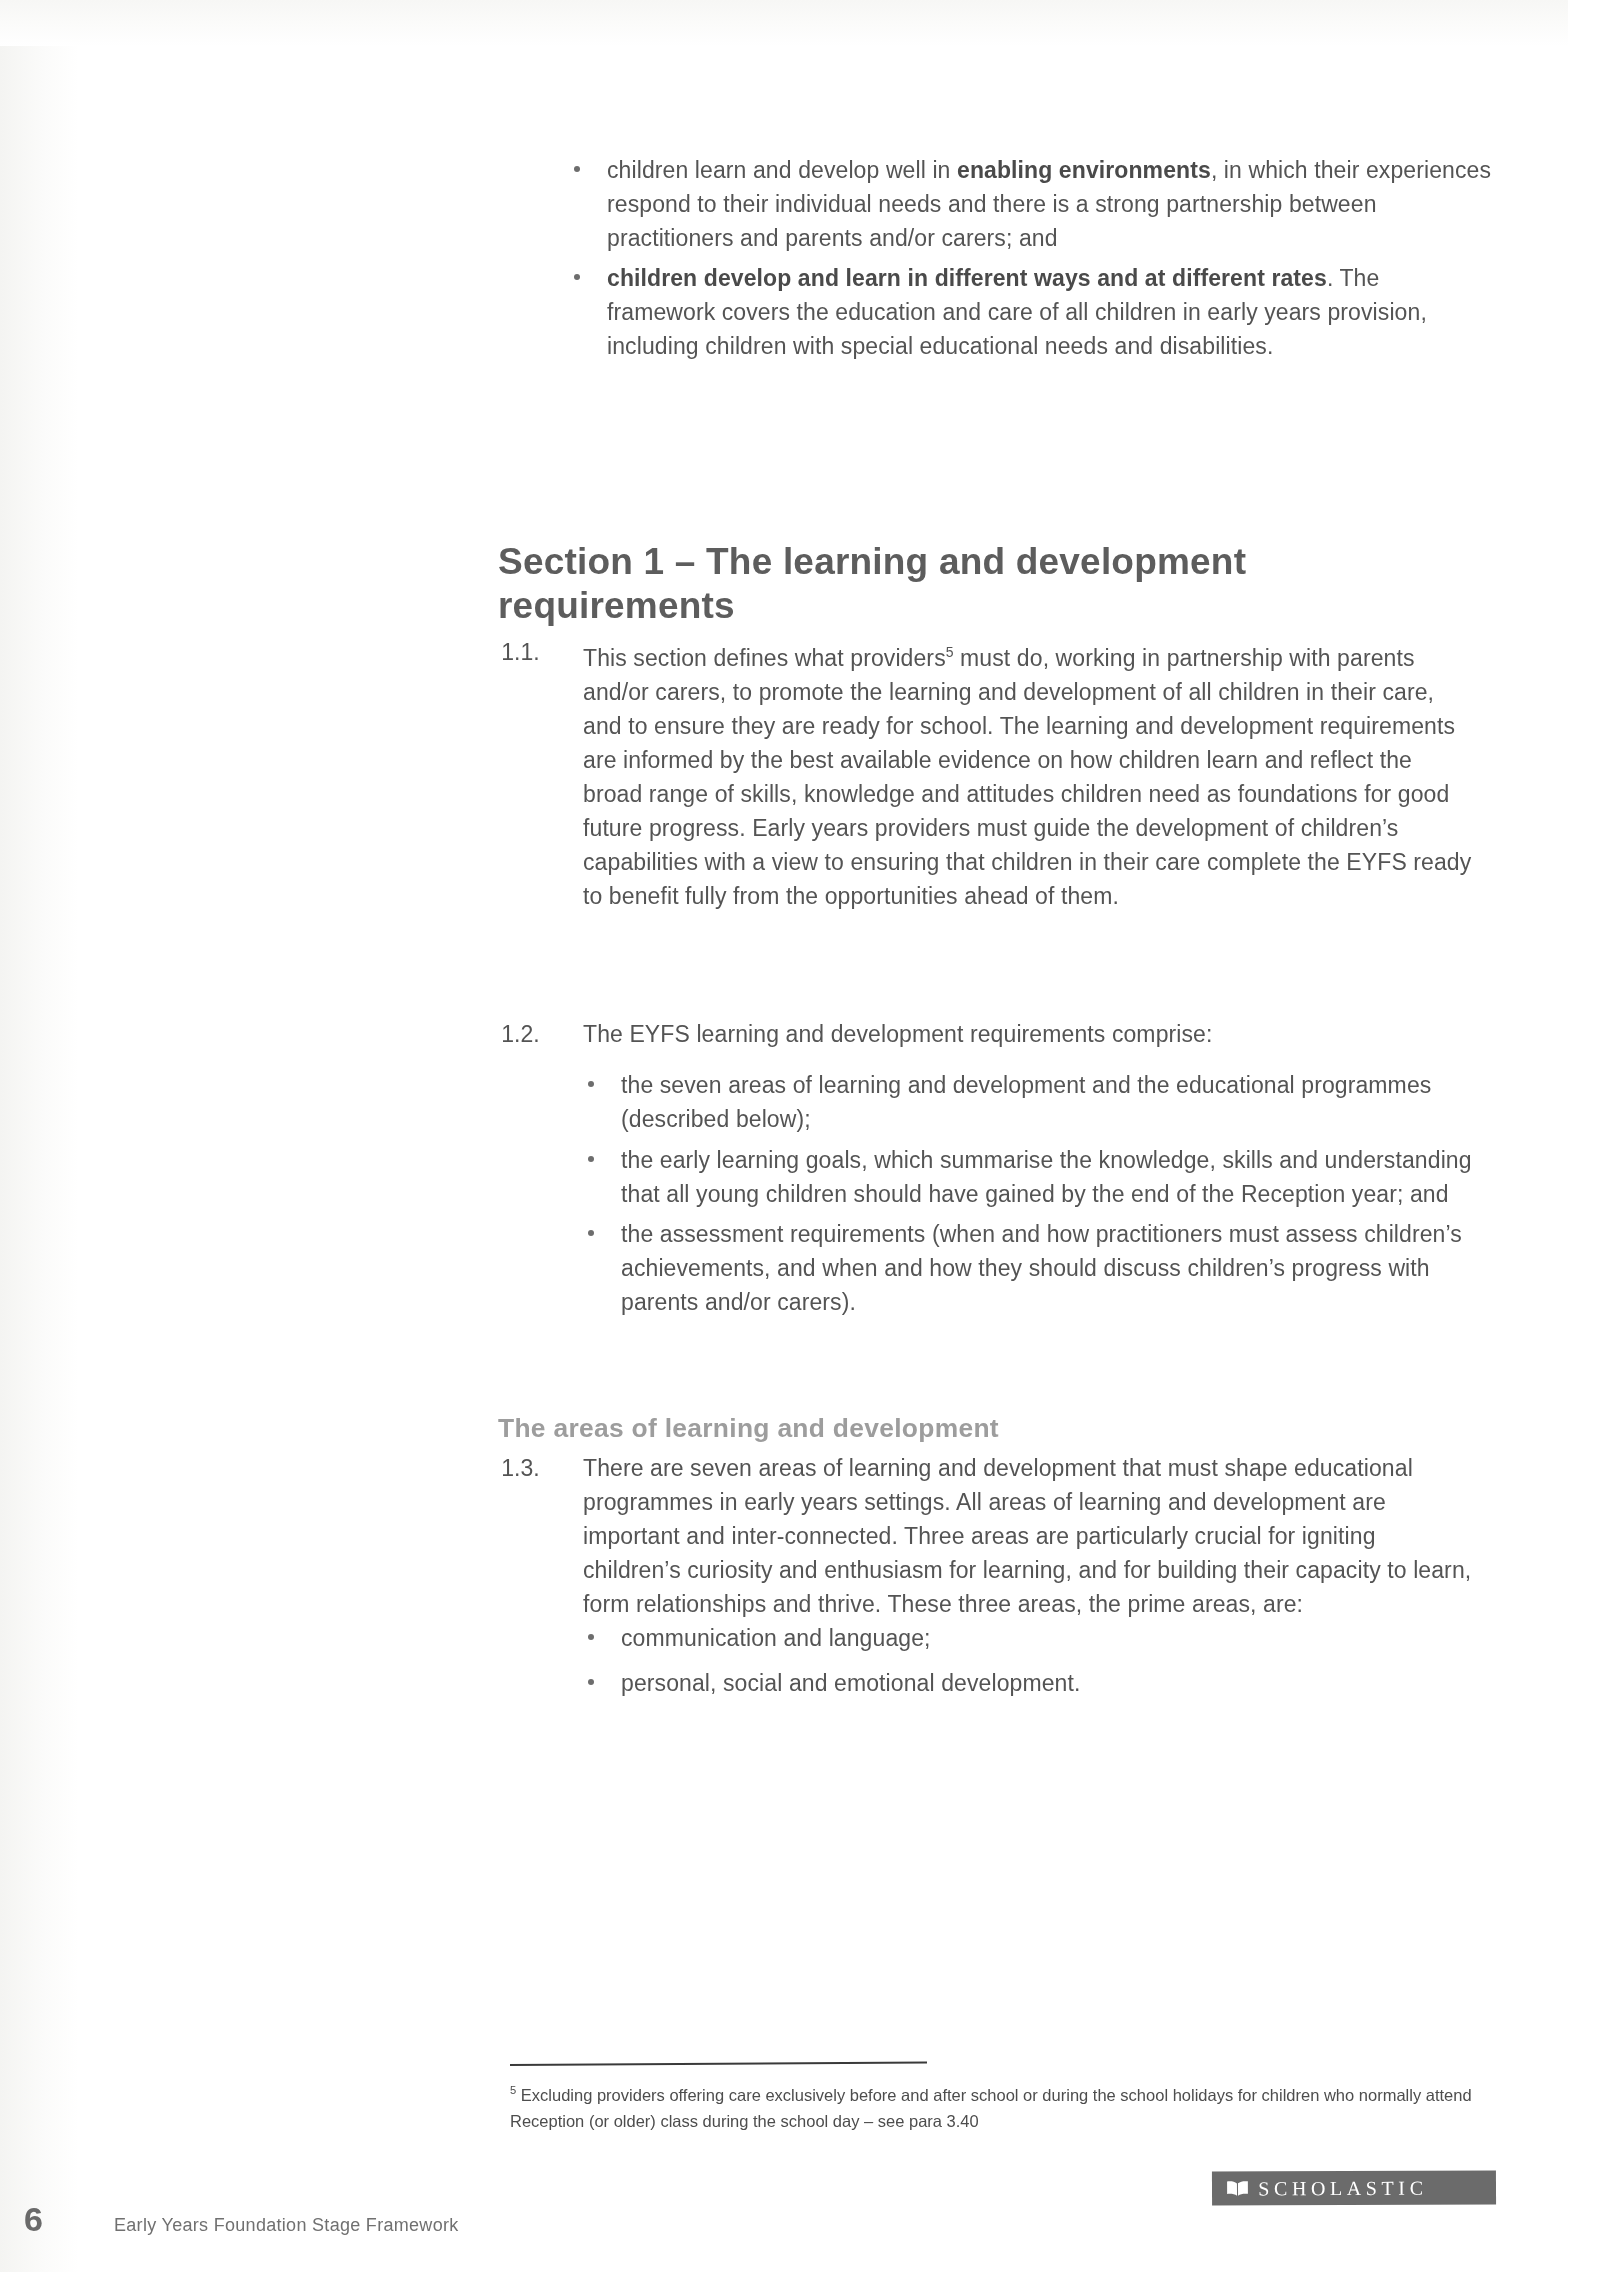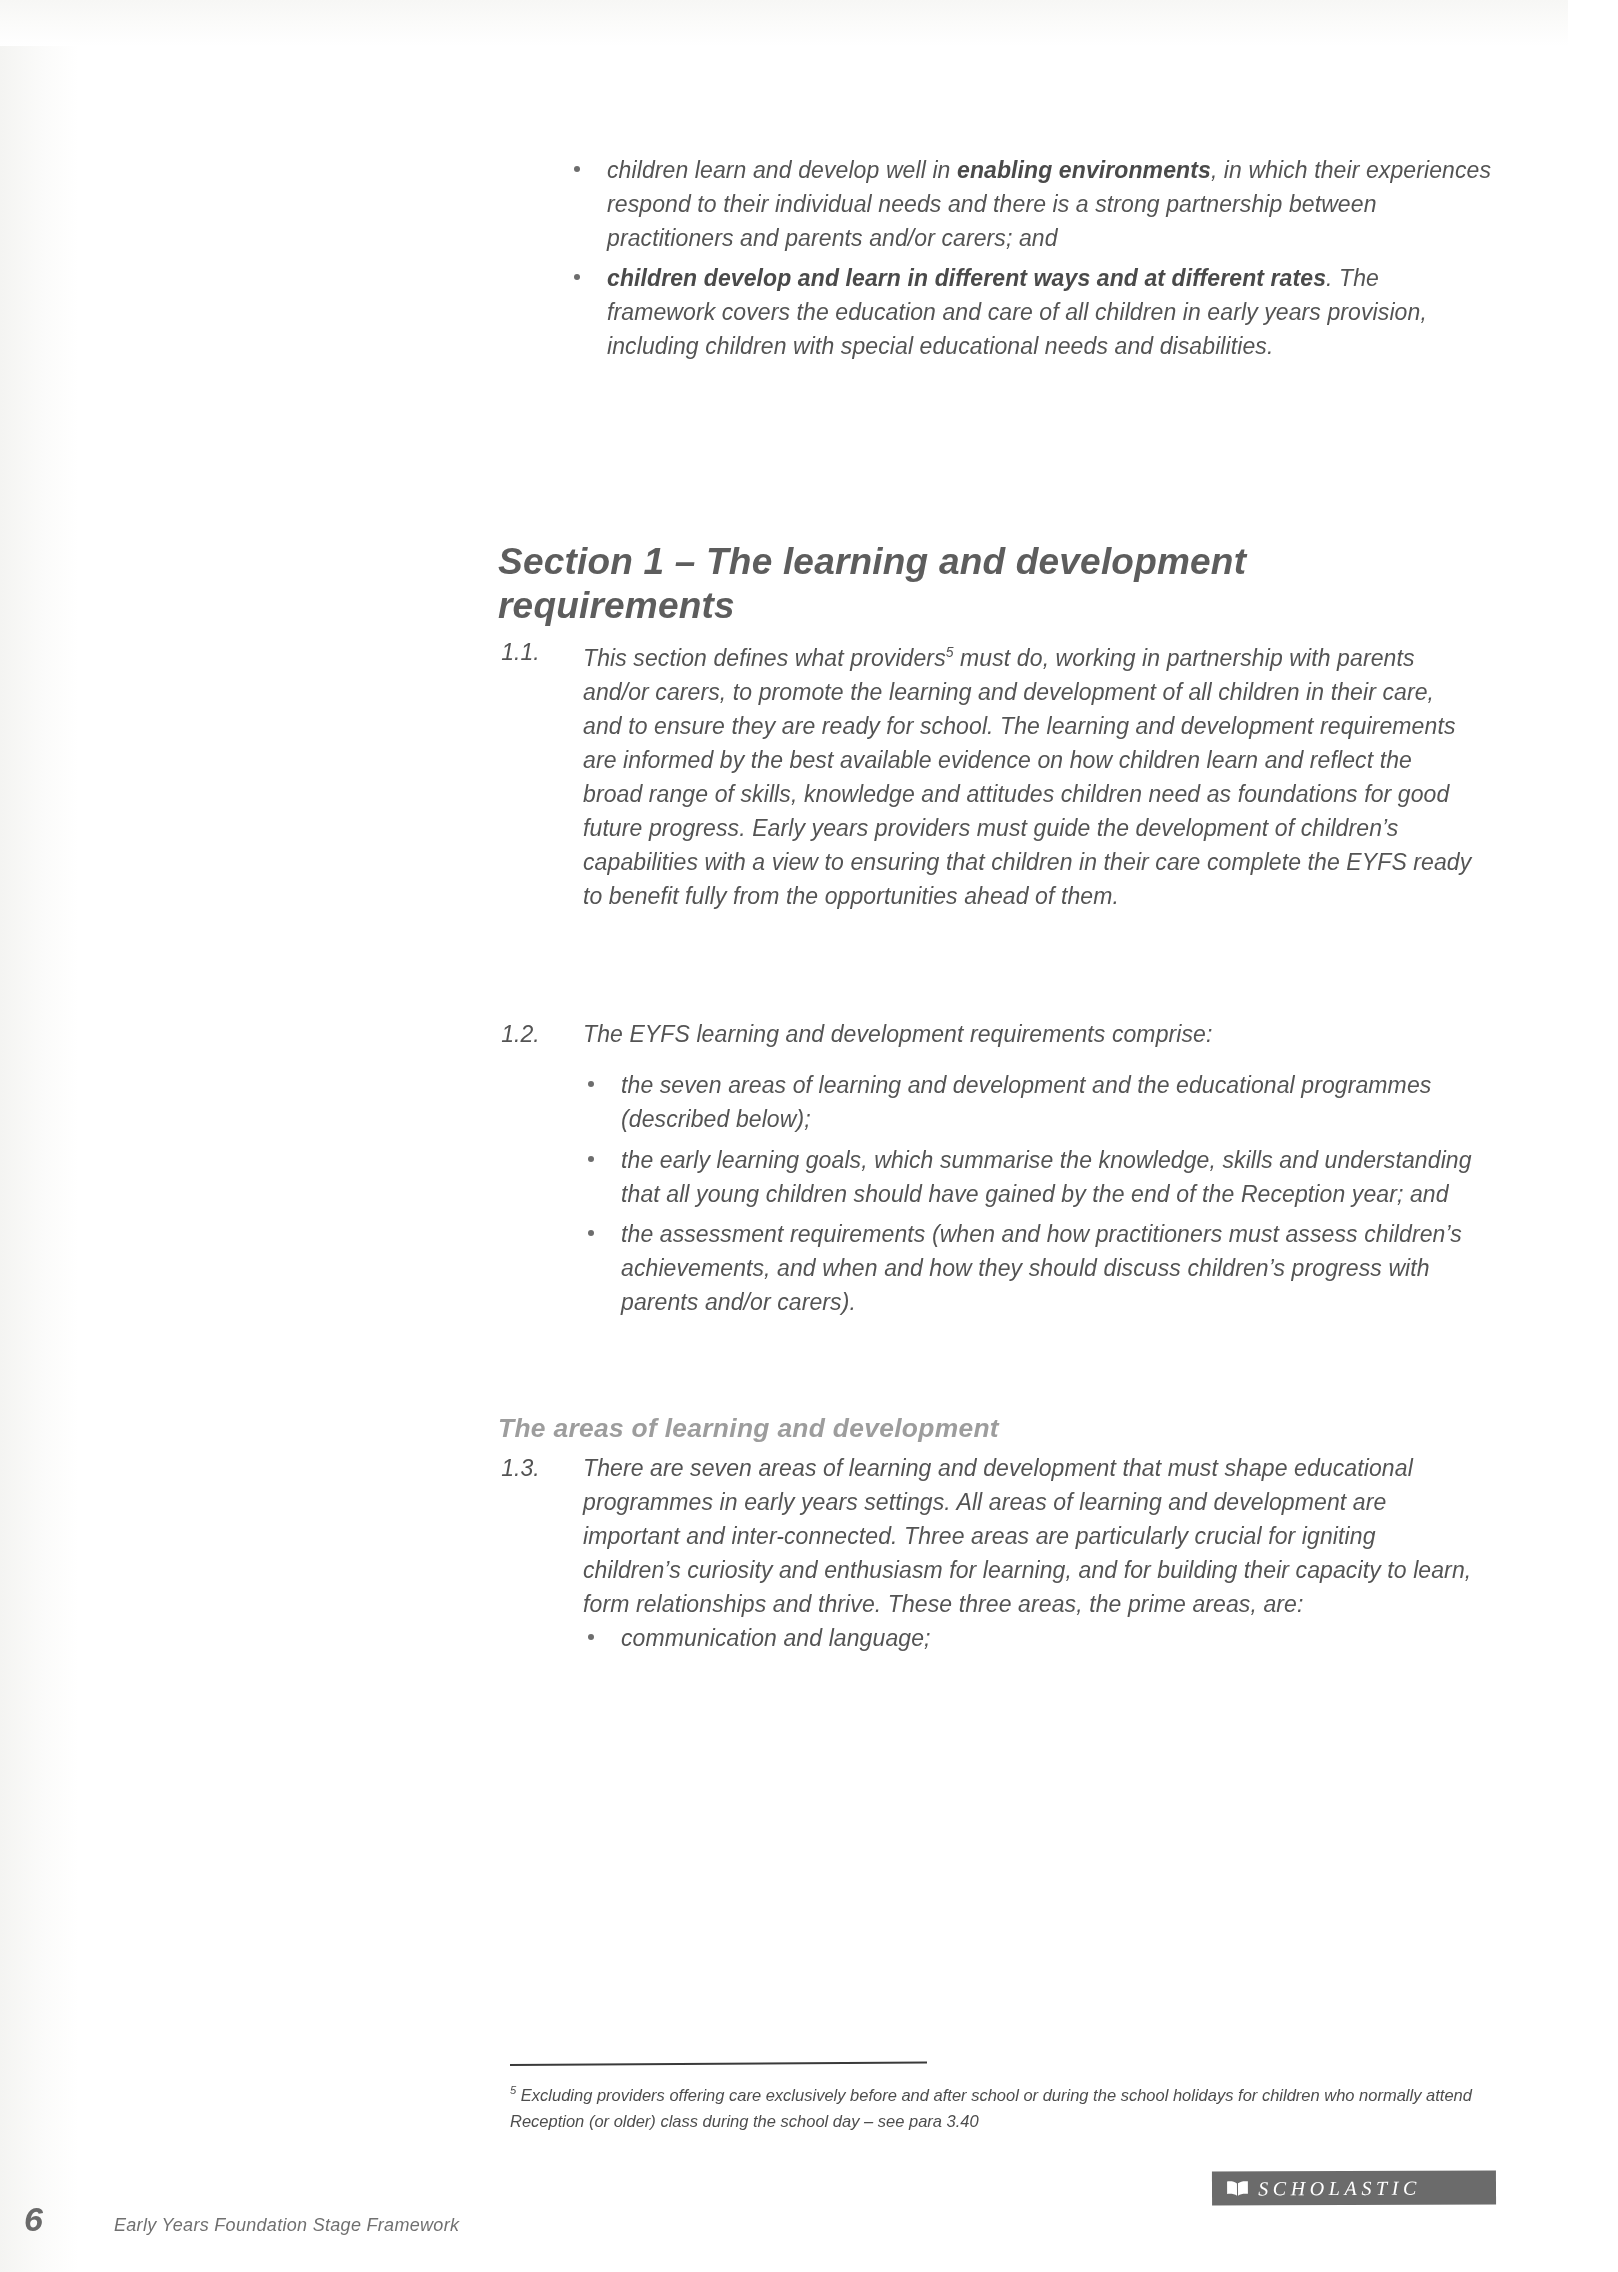--- a/index.html
+++ b/index.html
@@ -12,21 +12,20 @@
   }
 
   .page {
     position: relative;
     width: 1568px;
     height: 2273px;
     background: #ffffff;
     overflow: hidden;
     
     box-sizing: border-box;
-    font-style: italic;
   }
 
   
   .scan-edge {
     position: absolute;
     left: 0;
     top: 0;
     width: 79px;
     height: 100%;
     background: linear-gradient(to right, #f4f4f2 0%, #fbfbfa 55%, #ffffff 100%);
@@ -293,20 +292,24 @@
 
     <div class="para para-13">
       <span class="num">1.3.</span>
       <div class="ptext body-text">There are seven areas of learning and development that must shape educational programmes in early years settings. All areas of learning and development are important and inter-connected. Three areas are particularly crucial for igniting children’s curiosity and enthusiasm for learning, and for building their capacity to learn, form relationships and thrive. These three areas, the prime areas, are:</div>
       <div class="prime-list">
         <ul class="sl">
           <li>
             <span class="dot"></span>
             <span class="body-text">communication and language;</span>
           </li>
+          <li>
+            <span class="dot"></span>
+            <span class="body-text">personal, social and emotional development.</span>
+          </li>
         </ul>
       </div>
     </div>
 
   </div>
 
   <div class="footnote">
     <div class="rule"></div>
     <div class="fn-text"><sup>5</sup><span> Excluding providers offering care exclusively before and after school or during the school holidays for children who normally attend Reception (or older) class during the school day – see para 3.40</span></div>
   </div>

